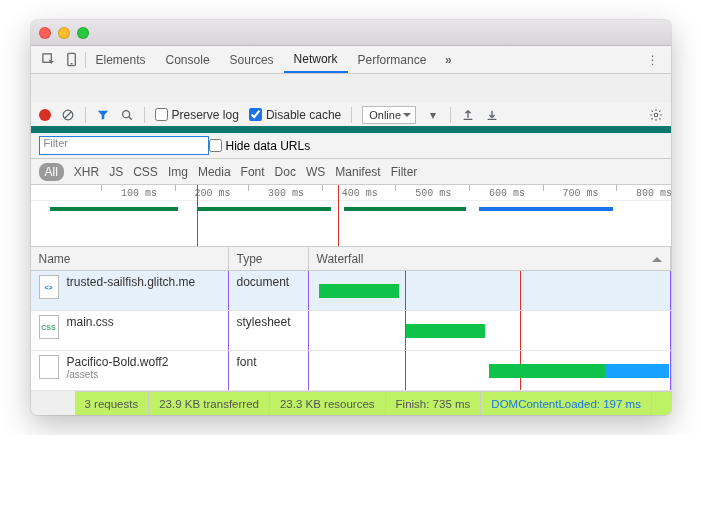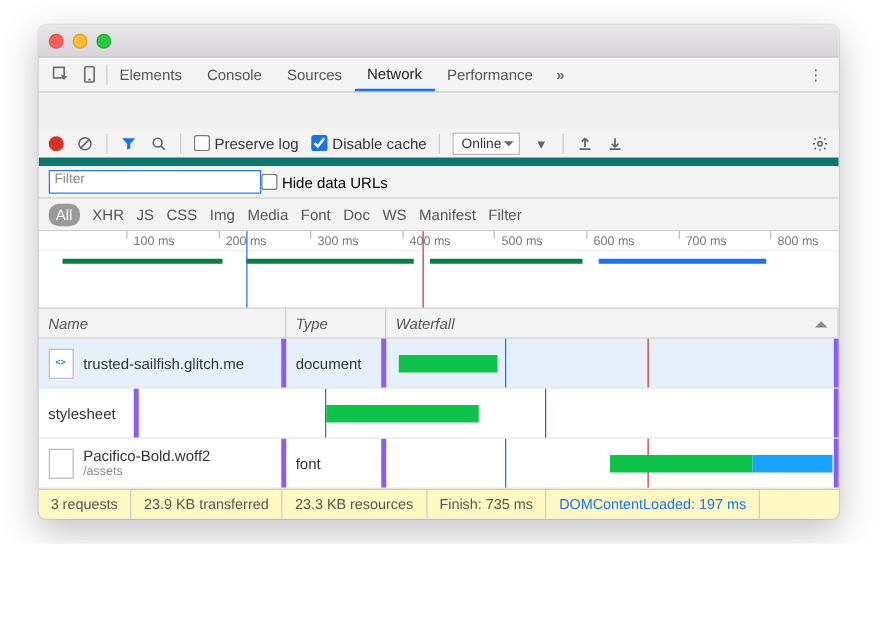--- a/index.html
+++ b/index.html
@@ -28,39 +28,39 @@
   .select{border:1px solid #bbb;background:#fff;height:18px;font-size:11px;padding:0 14px 0 6px;display:flex;align-items:center;position:relative;}
   .select:after{content:"";position:absolute;right:4px;top:6px;border:4px solid transparent;border-top-color:#666;}
   .filterbar { height:26px; background:#f3f3f3; border-bottom:1px solid #ccc; display:flex; align-items:center; padding:0 8px; font-size:12px;}
   .filter-input { width:170px; height:19px; border:1px solid #2b7de1; background:#fff; padding:0 4px; font-size:11px; color:#888;}
   .typebar { height:26px; background:#f3f3f3; border-bottom:1px solid #ccc; display:flex; align-items:center; padding:0 8px; gap:10px; font-size:12px; color:#555;}
   .typebar .pill{padding:2px 6px;border-radius:8px;}
   .typebar .pill.active{background:#9a9a9a;color:#fff;}
   .timeline { height:62px; background:#fff; border-bottom:1px solid #ccc; position:relative; font-size:10px; color:#777;}
   .timeline .ticks{position:absolute;top:0;left:0;right:0;height:16px;border-bottom:1px solid #eee;}
   .timeline .tick{position:absolute;top:0;width:1px;height:6px;background:#bbb;}
-  .timeline .tick span{position:absolute;top:3px;left:6px;white-space:nowrap;}
+  .timeline .tick span{position:absolute;top:3px;left:20px;white-space:nowrap;font-family:Liberation Mono, monospace;}
   .timeline .bars{position:absolute;top:18px;left:0;right:0;bottom:0;}
   .timeline .bar{position:absolute;height:4px;top:4px;}
   .timeline .vline{position:absolute;top:0;bottom:0;width:1px;}
-  .table-head{height:24px;background:#f3f3f3;border-bottom:1px solid #ccc;display:flex;font-size:12px;color:#555;font-style:italic;}
+  .table-head{height:24px;background:#f3f3f3;border-bottom:1px solid #ccc;display:flex;font-size:12px;color:#555;}
   .table-head .col{border-right:1px solid #ccc;padding:4px 8px;display:flex;align-items:center;}
   .col-name{width:198px;} .col-type{width:80px;} .col-wf{flex:1;position:relative;}
   .row{height:40px;border-bottom:1px solid #e5e5e5;display:flex;font-size:12px;color:#333;background:#fff;}
   .row.sel{background:#e6f0fb;}
-  .row .col{border-right:4px solid #8b5cf6;padding:4px 8px;display:flex;align-items:center;}
+  .row .col{border-right:1px solid #8b5cf6;padding:4px 8px;display:flex;}
   .row .col-name{gap:8px;}
   .ficon{width:20px;height:24px;border:1px solid #bbb;background:#fff;display:flex;align-items:center;justify-content:center;font-size:7px;font-weight:bold;}
   .ficon.doc{color:#1a73e8;}
   .ficon.css{color:#4a7;}
   .subpath{font-size:10px;color:#888;display:block;}
   .wf-area{position:relative;flex:1;height:100%;}
   .wf-bar{position:absolute;height:14px;top:13px;}
   .wf-vline{position:absolute;top:0;bottom:0;width:1px;}
-  .status{height:24px;background:#fef9c3;border-top:1px solid #ccc;display:flex;align-items:center;font-size:11.5px;color:#555;}
+  .status{height:24px;background:#bef264;border-top:1px solid #ccc;display:flex;align-items:center;font-size:11.5px;color:#555;margin-left:44px;}
   .status .seg{padding:0 10px;border-right:1px solid #ccc;height:100%;display:flex;align-items:center;}
   .status .dcl{color:#1a73e8;}
   .sort-ind{margin-left:auto;border:5px solid transparent;border-bottom-color:#888;transform:translateY(-2px);}
 </style>
 </head>
 <body>
 
 <div class="window">
 
   <div class="titlebar">
@@ -228,20 +228,26 @@
         <div class="col col-type">document</div>
         <div class="col col-wf" style="padding:0">
           <div class="wf-area">
             <div class="wf-vline" style="left:26.802721088435373%;background:#1a73e8"></div>
             <div class="wf-vline" style="left:58.50340136054422%;background:#d93025"></div>
             <div class="wf-bar" style="left:3%;width:22%;background:#0ec24a"></div>
           </div>
         </div>
       </div>
       <div class="row">
+        <div class="col col-name">
+          <div class="ficon css">CSS</div>
+          <div>
+            <div>main.css</div>
+          </div>
+        </div>
         <div class="col col-type">stylesheet</div>
         <div class="col col-wf" style="padding:0">
           <div class="wf-area">
             <div class="wf-vline" style="left:26.802721088435373%;background:#1a73e8"></div>
             <div class="wf-vline" style="left:58.50340136054422%;background:#d93025"></div>
             <div class="wf-bar" style="left:27%;width:22%;background:#0ec24a"></div>
           </div>
         </div>
       </div>
       <div class="row">

